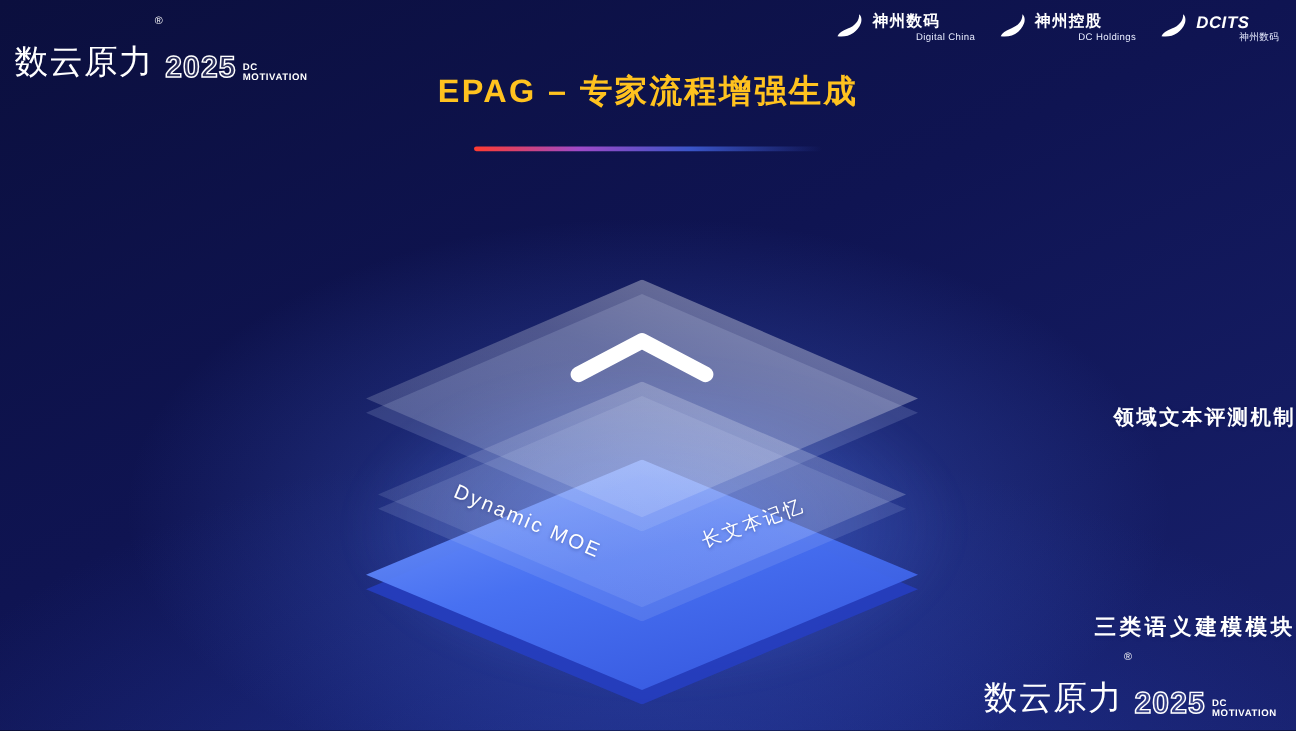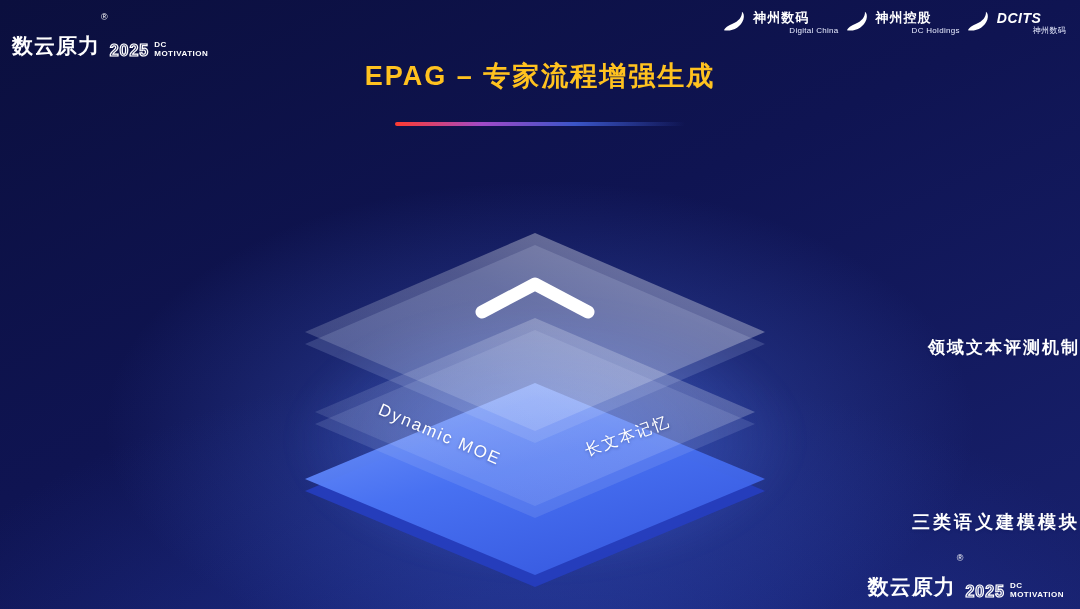--- a/index.html
+++ b/index.html
@@ -9,33 +9,33 @@
     background:
       radial-gradient(ellipse 640px 360px at 50% 70%, rgba(70,105,220,0.50), rgba(70,105,220,0) 68%),
       radial-gradient(ellipse 1000px 520px at 50% 115%, rgba(45,75,200,0.45), rgba(45,75,200,0) 65%),
       linear-gradient(155deg,#0b0f3e 0%,#0f1452 45%,#18216e 100%);
     color:#fff;
   }
   
   .brand{position:absolute;display:flex;align-items:flex-end;white-space:nowrap;}
   .brand-top-left{left:12px;top:10px;}
   .brand-bottom-right{right:16px;bottom:8px;}
-  .brand-name{font-size:21px;font-weight:700;letter-spacing:1px;}
+  .brand-name{font-size:28px;font-weight:400;letter-spacing:1px;}
   .brand-reg{font-size:9px;align-self:flex-start;margin:2px 2px 0 1px;}
   .brand-year{
-    font-size:16px;font-weight:800;letter-spacing:1px;
+    font-size:25px;font-weight:800;letter-spacing:1px;
     color:rgba(255,255,255,0.12);margin-top:32px;-webkit-text-stroke:1.2px #ffffff;
   }
   .brand-sub{display:flex;flex-direction:column;line-height:1.05;margin:0 0 2px 5px;font-size:8px;font-weight:700;letter-spacing:.5px;}
   
   .live{position:absolute;left:0;top:58px;display:flex;align-items:center;}
   .live-bar{width:6px;height:26px;background:#2f6bff;display:inline-block;}
   .live-text{margin-left:12px;color:#ffc21f;font-size:20px;font-weight:800;letter-spacing:1px;}
   
-  .partners{position:absolute;top:10px;right:14px;display:flex;gap:5px;align-items:flex-end;}
+  .partners{position:absolute;top:10px;right:14px;display:flex;gap:18px;align-items:flex-end;}
   .partner{display:flex;align-items:center;gap:6px;}
   .partner svg{display:block;}
   .ptext{display:flex;flex-direction:column;line-height:1.15;}
   .pname{font-size:13px;font-weight:700;letter-spacing:1px;}
   .pname-lat{font-size:14px;font-weight:800;font-style:italic;letter-spacing:.5px;}
   .psub{font-size:8px;color:#e8ecff;letter-spacing:.3px;margin-left:36px;}
   
   .title{position:absolute;left:0;right:0;top:58px;text-align:center;color:#ffc21f;font-size:27px;font-weight:800;letter-spacing:2px;}
   .divider{
     position:absolute;left:50%;top:122px;transform:translateX(-50%);

